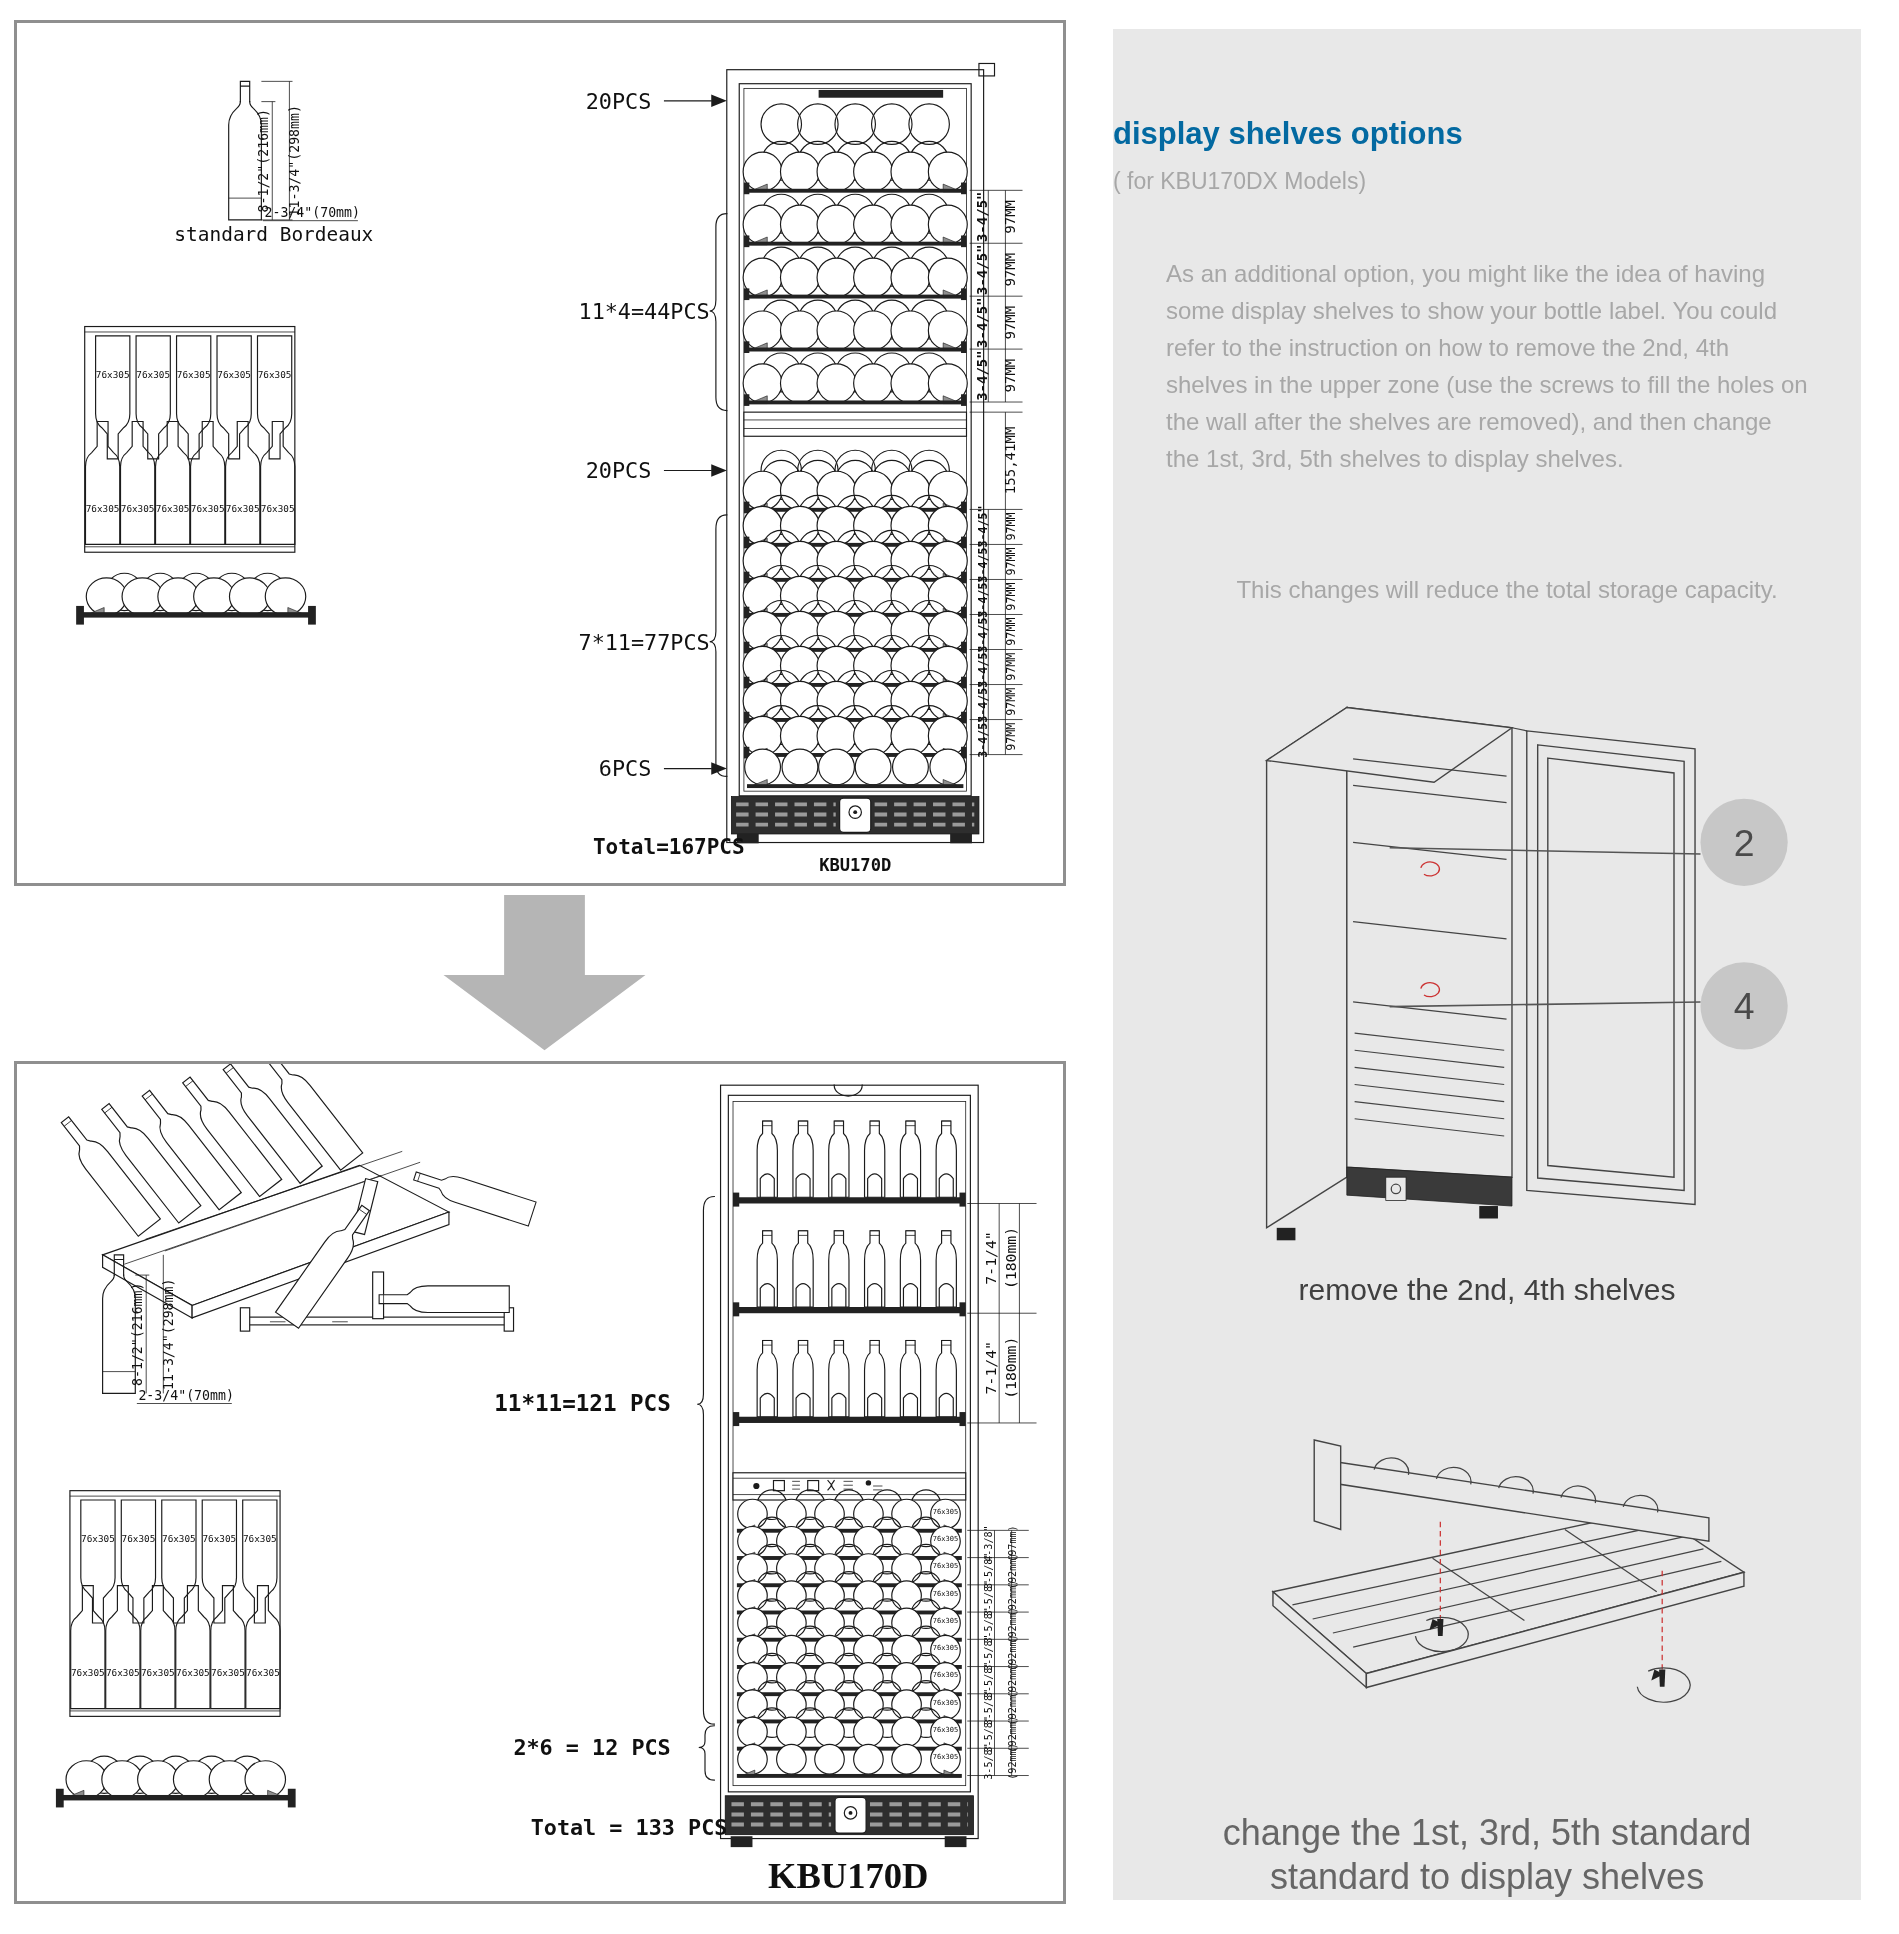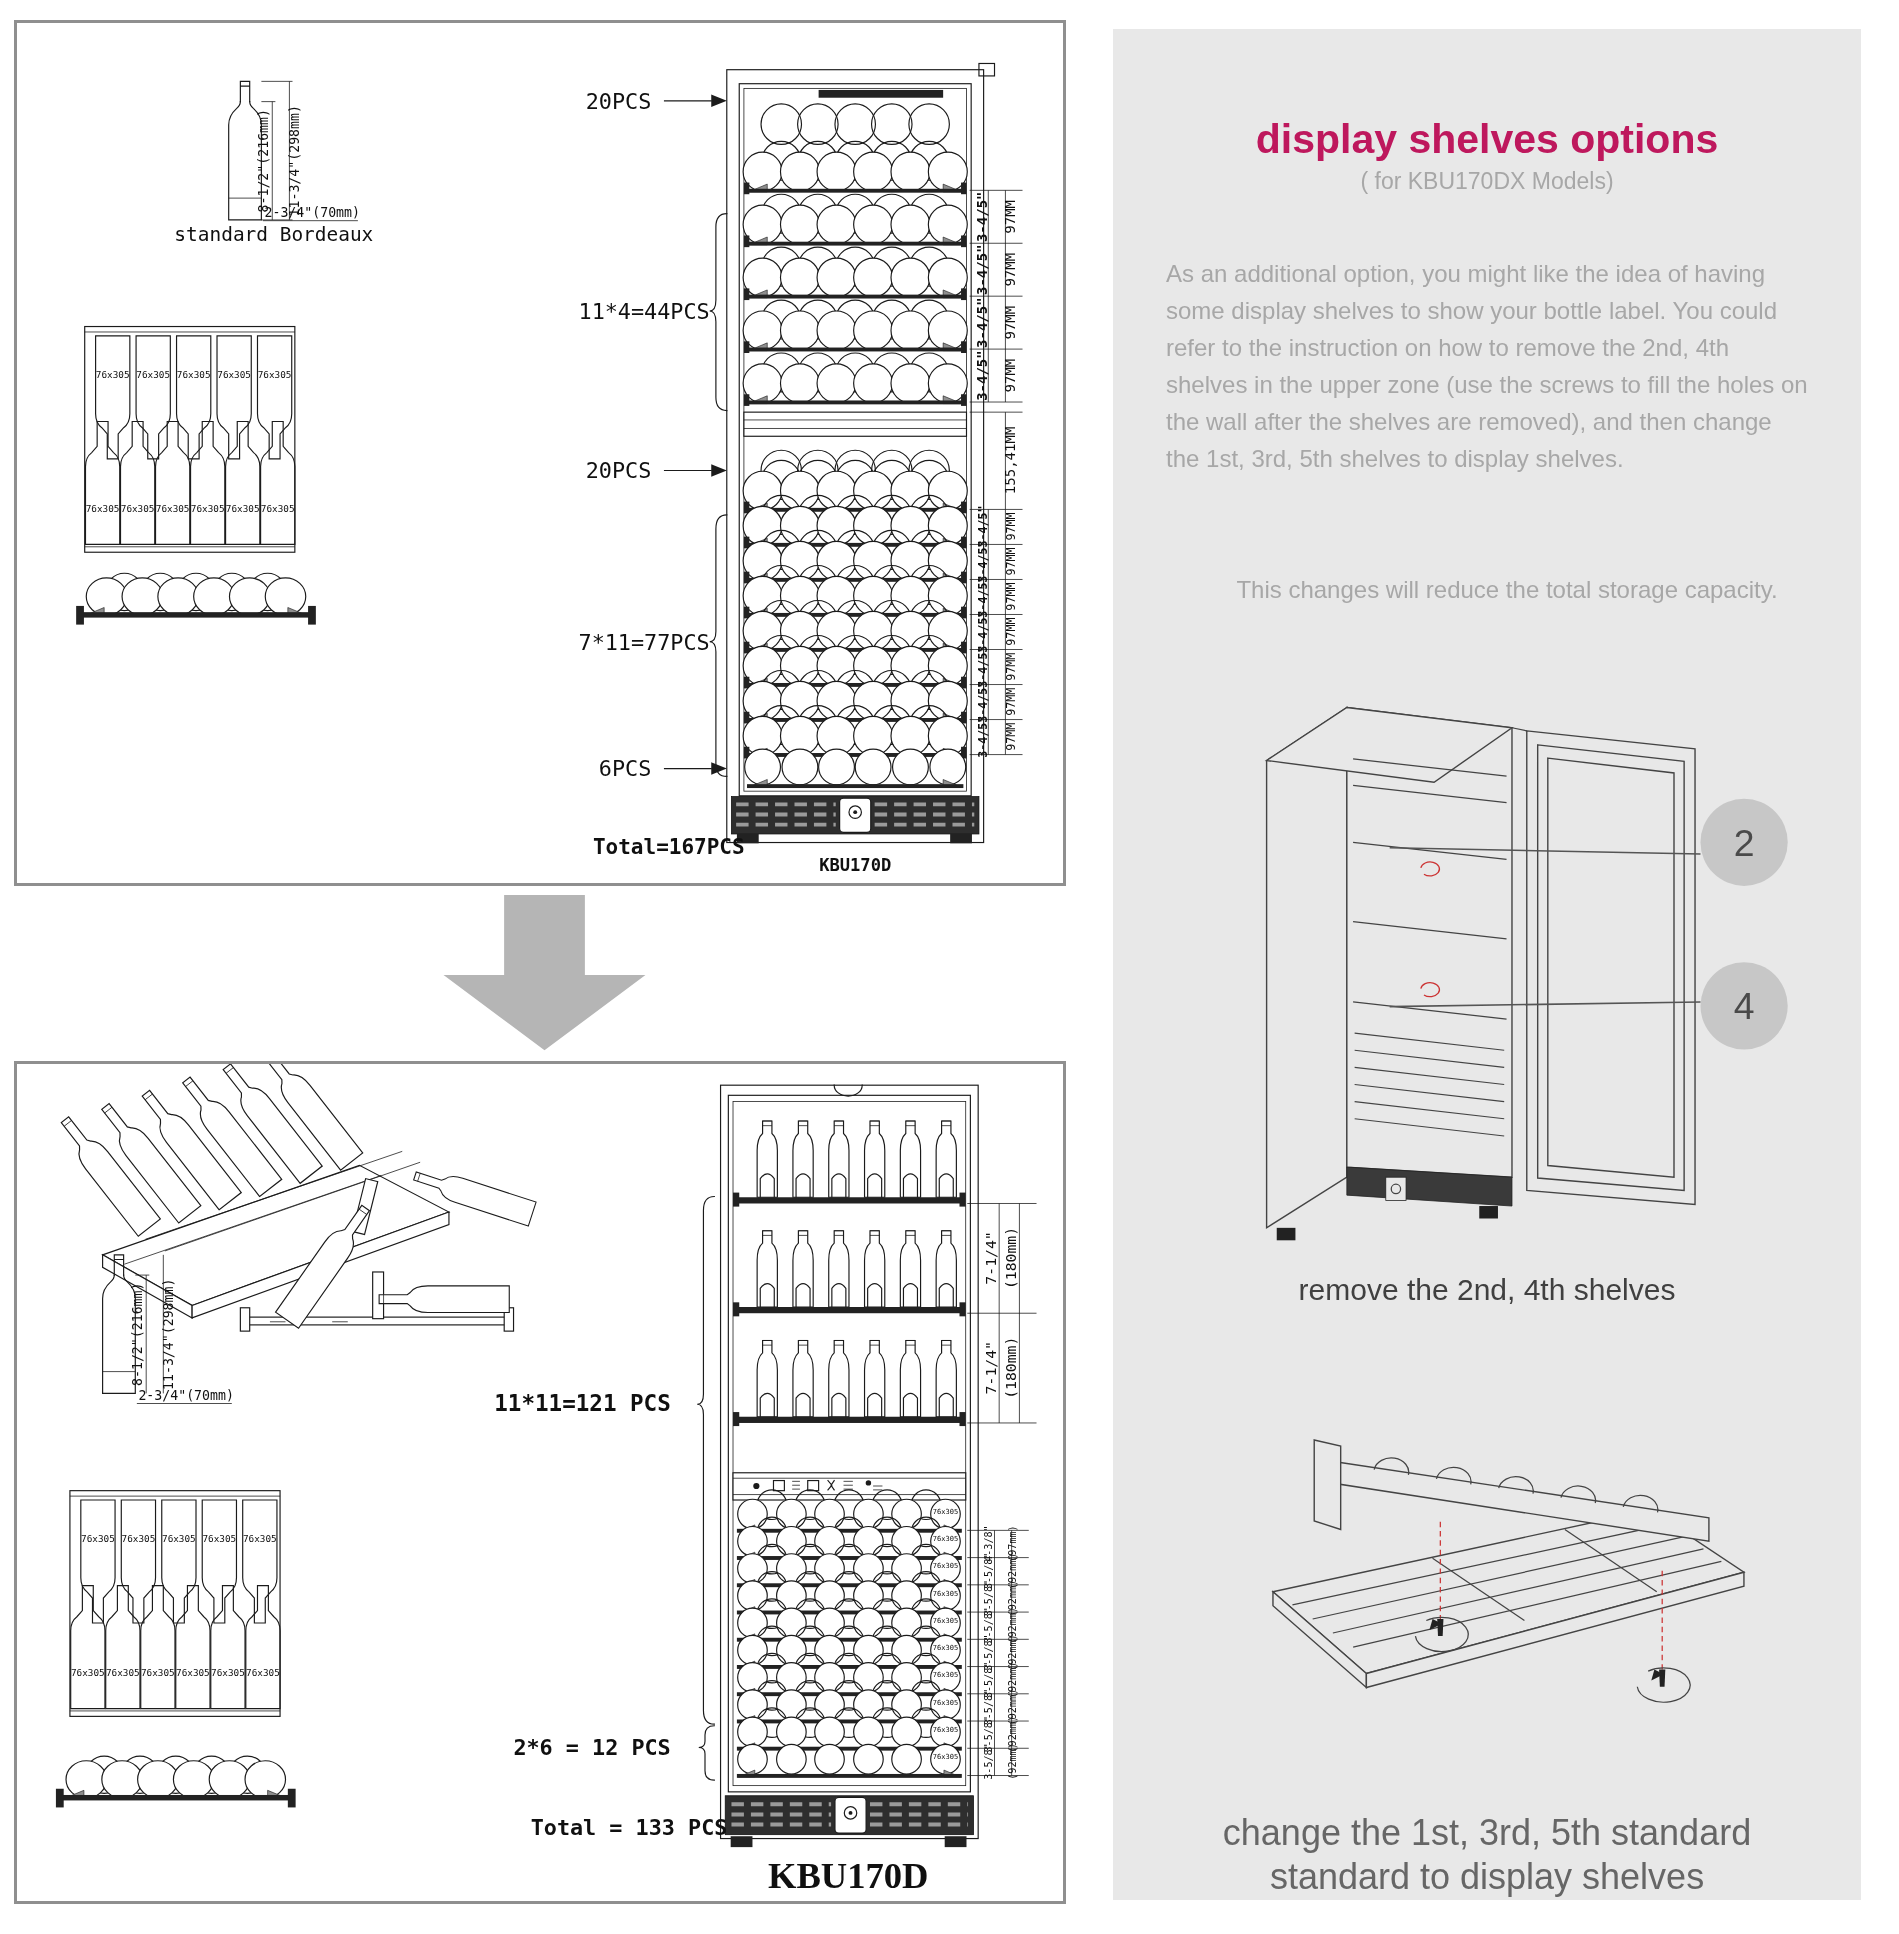--- a/index.html
+++ b/index.html
@@ -4,23 +4,23 @@
 <style>
   html,body{margin:0;padding:0;background:#fff;}
   #page{position:relative;width:1900px;height:1935px;background:#fff;overflow:hidden;
         font-family:"Liberation Sans", sans-serif;}
   .box{position:absolute;left:14px;width:1046px;border:3.9px solid #8f8f8f;background:#fff;}
   #topbox{top:19.5px;height:860px;}
   #botbox{top:1061px;height:837px;}
   .boxsvg{position:absolute;left:0;top:0;}
   #downarrow{position:absolute;left:428px;top:895px;}
   #panel{position:absolute;left:1113px;top:29px;width:748px;height:1871px;background:#e8e8e8;}
-  #panel .title{position:absolute;top:87px;left:0;width:100%;text-align:center;
-      font-size:41px;font-weight:bold;color:#be185d;letter-spacing:0px;}
-  #panel .subtitle{position:absolute;top:139px;left:0;width:100%;text-align:center;
+  #panel .title{position:absolute;top:87px;left:0;width:100%;
+      font-size:31px;font-weight:bold;color:#0369a1;letter-spacing:0px;}
+  #panel .subtitle{position:absolute;top:139px;left:0;width:100%;
       font-size:23px;color:#a7a7a7;}
   #panel .para{position:absolute;top:226px;left:53px;width:642px;
       font-size:24px;line-height:37px;color:#a7a7a7;}
   #panel .notelabel{position:absolute;top:510px;left:0;width:100%;text-align:center;
       font-size:24px;font-weight:bold;color:#8d8d8d;}
   #panel .notetext{position:absolute;top:547px;left:0;width:100%;text-align:center;
       font-size:24px;color:#a7a7a7;padding-left:20px;}
   #panel .cap1{position:absolute;top:1244px;left:0;width:100%;text-align:center;
       font-size:30px;color:#404040;}
   #panel .cap2{position:absolute;top:1782px;left:0;width:100%;text-align:center;

